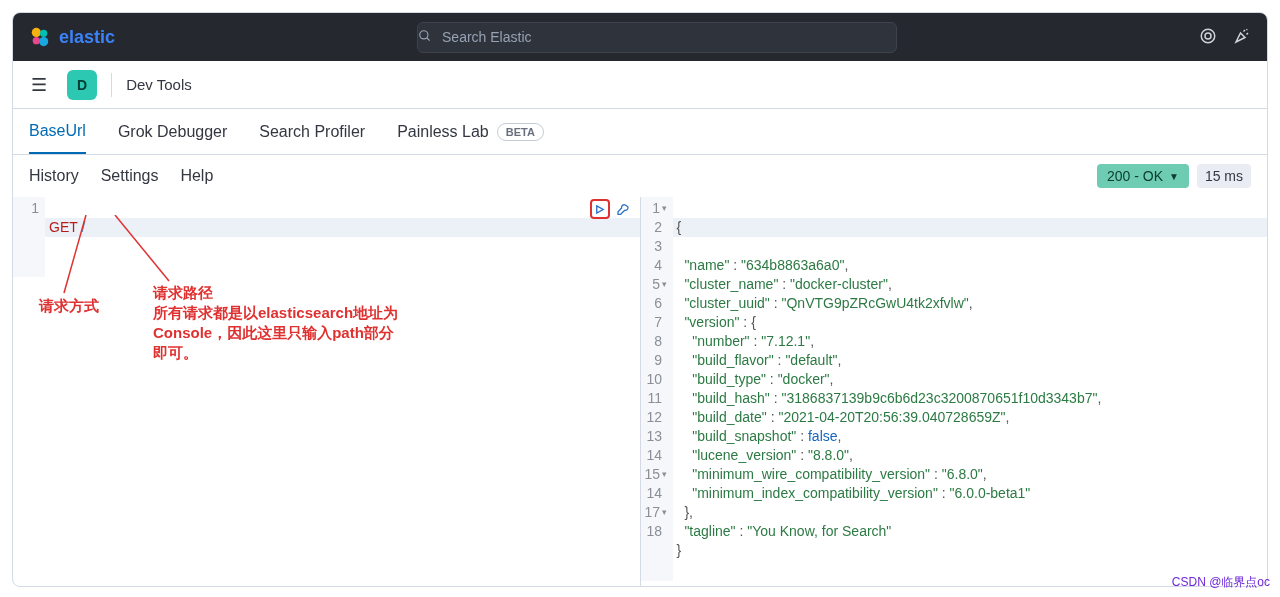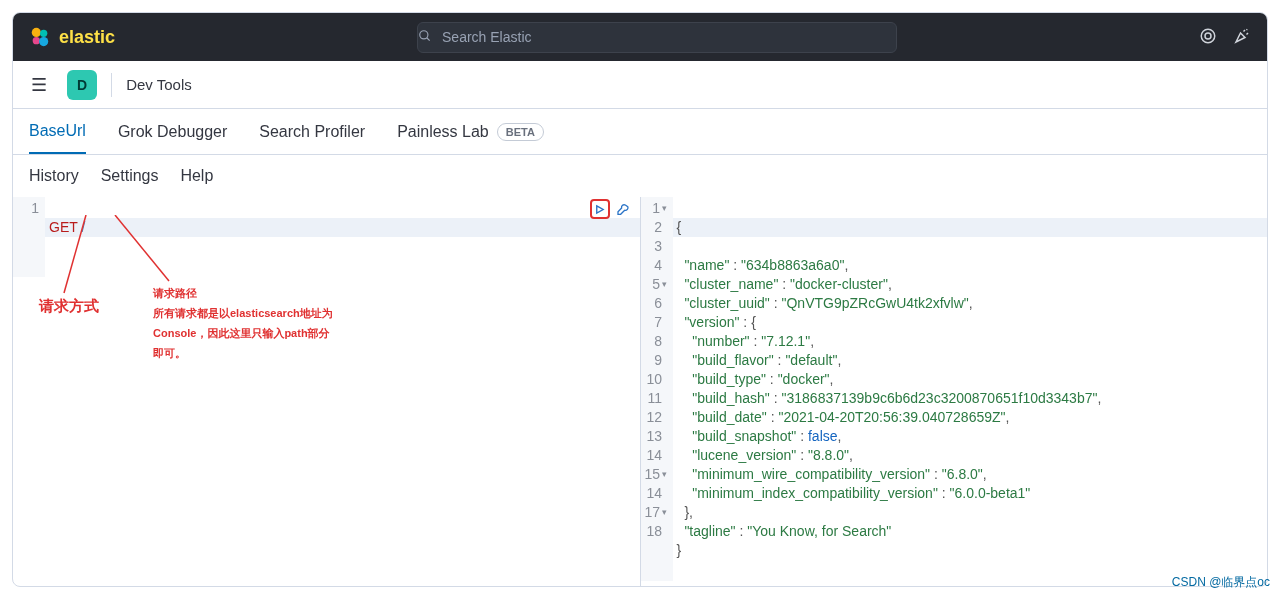--- a/index.html
+++ b/index.html
@@ -1,19 +1,19 @@
 <!DOCTYPE html>
 <html><head>
 <meta charset="utf-8">
 <style>
   *{box-sizing:border-box;margin:0;padding:0;font-family:-apple-system,BlinkMacSystemFont,"Segoe UI",Helvetica,Arial,sans-serif;}
   body{background:#fff;color:#343741;font-size:14px;width:1280px;height:597px;overflow:hidden;position:relative;}
   .shell{margin:12px;border:1px solid #d3dae6;border-radius:8px;overflow:hidden;height:575px;display:flex;flex-direction:column;}
   .topbar{background:#25282f;height:48px;display:flex;align-items:center;padding:0 16px;gap:16px;}
-  .brand{display:flex;align-items:center;gap:8px;color:#fde047;font-size:18px;font-weight:600;}
+  .brand{display:flex;align-items:center;gap:8px;color:#3b82f6;font-size:18px;font-weight:600;}
   .brand-logo svg{display:block;}
   .searchwrap{flex:1;display:flex;justify-content:center;}
   .searchbox{display:flex;align-items:center;gap:10px;background:#2e333c;border:1px solid #3d424c;border-radius:6px;padding:6px 0;width:480px;color:#98a2b3;}
   .searchbox input{flex:1;background:transparent;border:0;color:#fff;font-size:14px;outline:none;}
   .searchbox input::placeholder{color:#98a2b3;}
   .top-icons{display:flex;gap:16px;color:#cfd3da;}
   .top-icons span{cursor:pointer;}
   .crumbbar{display:flex;align-items:center;gap:14px;height:48px;border-bottom:1px solid #d3dae6;padding:0 12px;}
   .hamburger{font-size:18px;cursor:pointer;padding:4px 6px;}
   .space-badge{width:30px;height:30px;border-radius:6px;background:#2dc8b1;color:#003b35;font-weight:700;display:flex;align-items:center;justify-content:center;}
@@ -41,23 +41,23 @@
   .method{color:#b91c1c;}
   .path{color:#3f80b7;}
   .key{color:#2c7a43;}
   .str{color:#2c7a43;}
   .num,.bool{color:#1565c0;}
   .punc{color:#555;}
   .run-box{position:absolute;top:2px;right:30px;width:20px;height:20px;border:2px solid #e03131;border-radius:4px;display:flex;align-items:center;justify-content:center;color:#2b74c7;cursor:pointer;}
   .wrench{position:absolute;top:4px;right:8px;color:#2b74c7;cursor:pointer;}
   
   .ann{position:absolute;color:#e03131;font-size:15px;font-weight:700;pointer-events:none;text-shadow:0 0 2px #fff;}
-  .ann.small{font-size:11px;}
+  .ann.small{font-size:15px;}
   svg.arrow-svg{position:absolute;pointer-events:none;}
-  .watermark{position:absolute;right:10px;bottom:6px;color:#0369a1;font-size:12px;}
+  .watermark{position:absolute;right:10px;bottom:6px;color:#6d28d9;font-size:12px;}
 </style>
 </head>
 <body>
 
 <div class="shell">
 
   <div class="topbar">
     <div class="brand">
       <span class="brand-logo">
         <svg width="22" height="22" viewBox="0 0 24 24">
@@ -121,20 +121,27 @@
         <span>Painless Lab</span>
         <span class="beta">BETA</span>
       </div>
   </div>
 
   <div class="toolbar">
     <div class="toolbar-left">
       <a>History</a>
       <a>Settings</a>
       <a>Help</a>
+    </div>
+    <div class="toolbar-right">
+      <span class="status-badge">
+          <span>200 - OK</span>
+          <span class="arrow">▼</span>
+        </span>
+      <span class="time-badge">15 ms</span>
     </div>
   </div>
 
   <div class="panes">
 
     <div class="pane pane-left">
       <div class="code">
         <div class="gutter">
           <div class="ln">
               <span>1</span>

